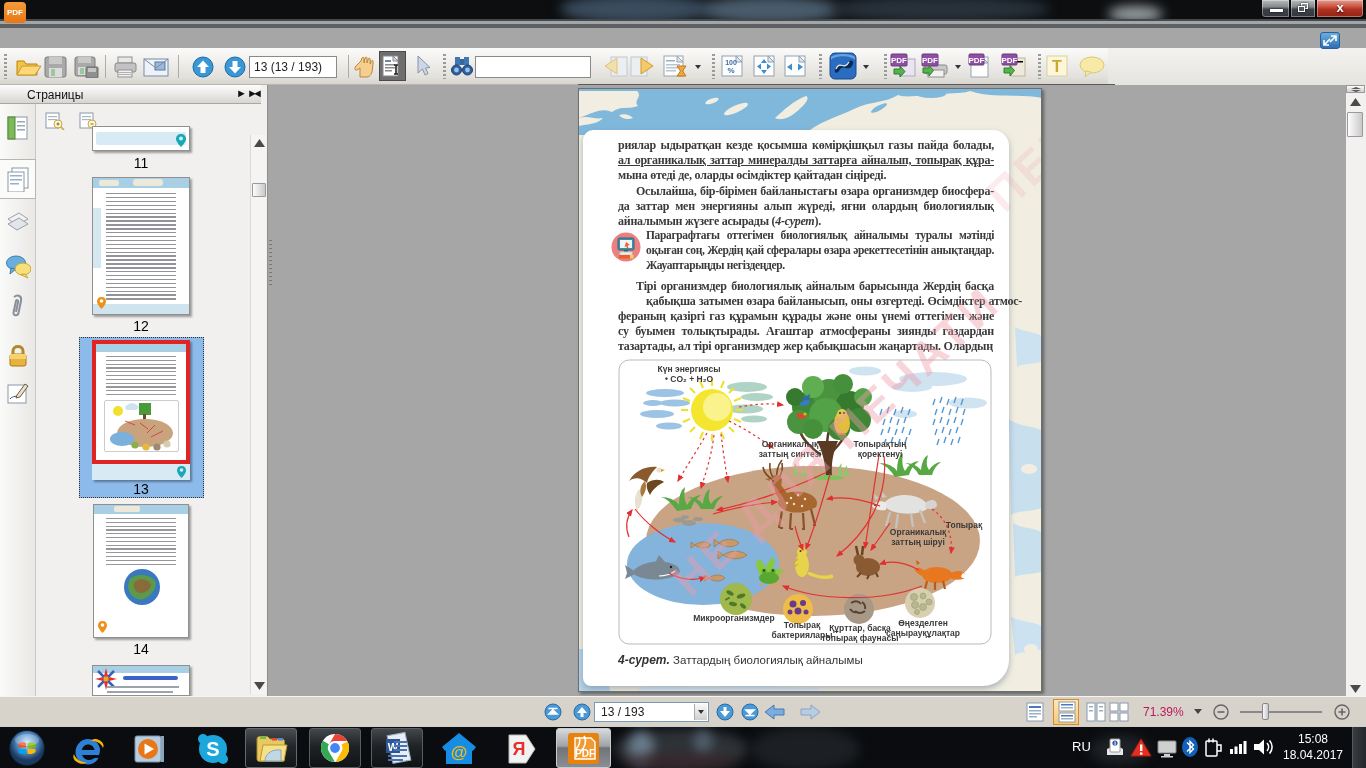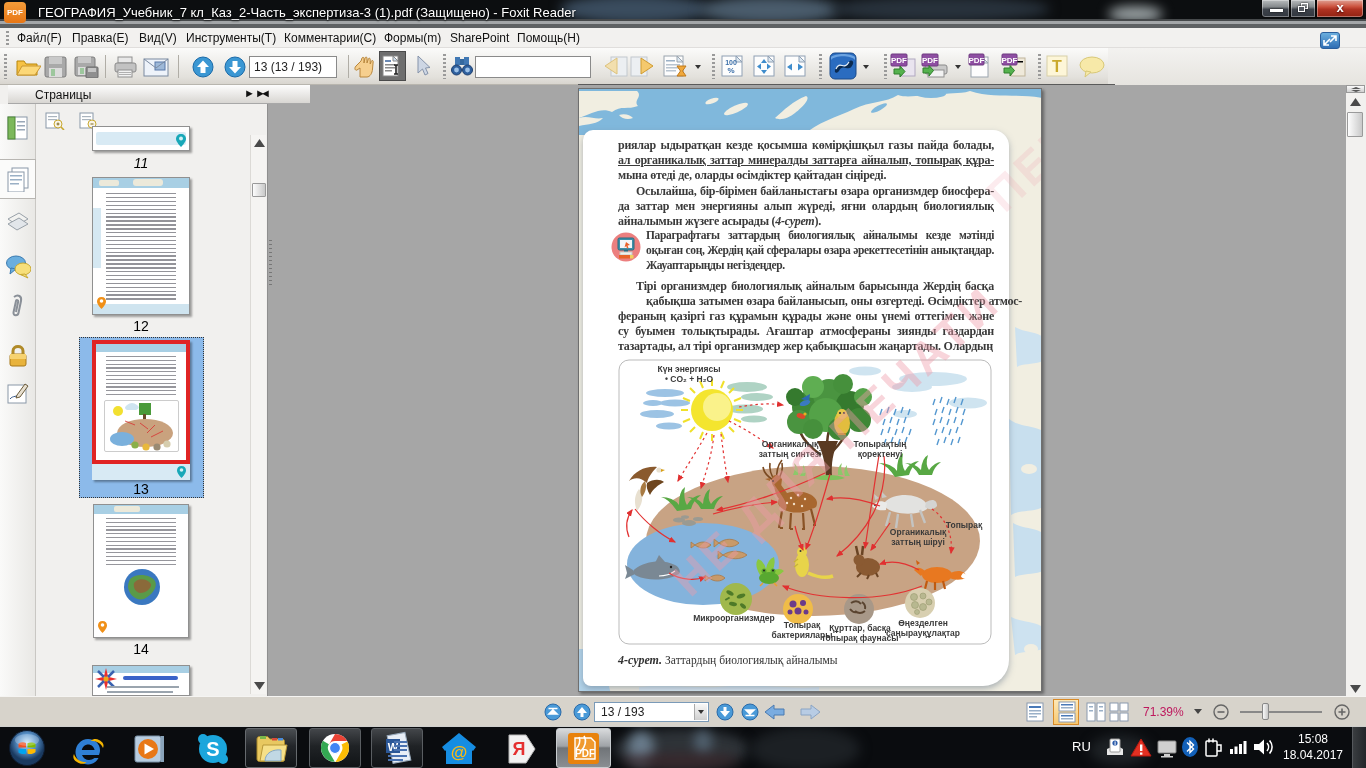--- a/index.html
+++ b/index.html
@@ -42,21 +42,21 @@
   .pagefield { left:249px; top:8px; width:88px; height:22px; background:#fff; border:1px solid #8a8a8a;
     font-size:12px; line-height:20px; padding-left:4px; color:#222; }
   .searchfield { left:475px; top:8px; width:116px; height:22px; background:#fff; border:1px solid #8a8a8a; }
   .dd { position:absolute; top:17px; width:0; height:0; border-left:3.5px solid transparent; border-right:3.5px solid transparent; border-top:4px solid #333; }
 
   
   #tline { left:578px; top:84px; width:537px; height:1px; background:#5a5a5a; }
 
   
   #lpanel { left:0; top:85px; width:268px; height:611px; background:#f1f0ee; border-right:1px solid #8f8f8f; }
-  #lphead { left:8px; top:0; width:302px; height:19px;
+  #lphead { left:0; top:0; width:261px; height:19px;
     background:linear-gradient(#fdfdfd,#d8d6d2); border-bottom:1px solid #a8a8a8; font-size:12px; color:#111; }
   #iconstrip { left:0; top:19px; width:36px; height:592px; background:linear-gradient(90deg,#fafaf9,#e9e8e5); border-right:1px solid #c9c7c3; }
   .sicon { position:absolute; left:5px; width:26px; height:26px; }
   #thumbarea { left:37px; top:19px; width:213px; height:592px; background:#f1f0ee; }
   
   #pscroll { left:250px; top:50px; width:16px; height:559px; background:#f5f4f2; border-left:1px solid #dcdad6; }
 
   .thumb { position:absolute; background:#fff; border:1px solid #909090; box-shadow:2px 2px 2px rgba(0,0,0,.35); }
   .tnum { position:absolute; font-size:14px; color:#000; width:98px; text-align:center; }
   #t12text { position:absolute; left:13px; top:15px; width:70px; height:108px;
@@ -88,43 +88,31 @@
 <body>
 <div id="root">
   <div class="abs" id="titlebar"></div>
   <div class="abs" id="tbdark">
     <div class="blotch" style="left:560px;top:-6px;width:150px;height:30px;background:#3a4c5e;"></div>
     <div class="blotch" style="left:700px;top:-4px;width:140px;height:28px;background:#4a5c6c;"></div>
     <div class="blotch" style="left:830px;top:-4px;width:220px;height:26px;background:#28323c;"></div>
     <div class="blotch" style="left:1108px;top:6px;width:55px;height:16px;background:#9aa2a4;"></div>
   </div>
   <div class="abs" id="pdficon">PDF</div>
-  <div class="abs" id="title">ГЕОГРАФИЯ_Учебник_7 кл_Каз_2-Часть_экспертиза-3 (1).pdf (Защищено) - Foxit Reader</div>
   <div class="abs" id="winbtns">
     <div class="wbtn min">
         <span class="wg" style="left:8px;top:9px;width:13px;height:3px;background:#fff;box-shadow:0 0 2px #000;"></span>
       </div>
     <div class="wbtn max">
         <span class="wg" style="left:10px;top:2.5px;width:7px;height:6px;border:1.5px solid #fff;background:transparent;box-shadow:0 0 2px #000;"></span>
         <span class="wg" style="left:7px;top:5.5px;width:7px;height:6px;border:1.5px solid #fff;background:#555a62;box-shadow:0 0 2px #000;"></span>
       </div>
     <div class="wbtn cls" style="color:#fff;font-size:13px;font-weight:bold;text-align:center;line-height:16px;text-shadow:0 1px 2px #400;">x</div>
   </div>
 
-  <div class="abs" id="menubar">
-    <span style="position:absolute;left:6px;top:3px;width:3px;height:14px;background:repeating-linear-gradient(#9a9a9a 0 2px, transparent 2px 4px);"></span>
-    <span class="mitem" style="left:17px;">Файл(F)</span>
-    <span class="mitem" style="left:72px;">Правка(Е)</span>
-    <span class="mitem" style="left:139px;">Вид(V)</span>
-    <span class="mitem" style="left:186px;">Инструменты(Т)</span>
-    <span class="mitem" style="left:284px;">Комментарии(С)</span>
-    <span class="mitem" style="left:384px;">Формы(m)</span>
-    <span class="mitem" style="left:450px;">SharePoint</span>
-    <span class="mitem" style="left:517px;">Помощь(Н)</span>
-  </div>
 
   <div class="abs" id="toolbar">
     <div class="grip" style="left:4px;"></div>
 
     <svg class="ticon" style="left:15px;top:8px;" width="26" height="22">
         <path d="M2 19 L2 5 L9 5 L11 8 L22 8 L22 19 Z" fill="#f7c244" stroke="#b8860b"></path>
         <path d="M2 19 L7 10 L26 10 L20 19 Z" fill="#fcd878" stroke="#c89632"></path>
       </svg>
 
     <svg class="ticon" style="position:absolute;left:44px;top:8px;" width="23" height="22">
@@ -375,21 +363,21 @@
           <path d="M16 15 l3 3" stroke="#c8a830" stroke-width="1.6"></path>
         </svg>
 
       <div class="thumb" style="left:55px;top:22px;width:98px;height:25px;">
         <div style="position:absolute;left:3px;top:5px;width:90px;height:13px;background:#d8eaf4;border-radius:2px;"></div>
         <svg style="position:absolute;left:82px;top:6px;" width="12" height="15">
             <path d="M6 1 C9 1 11 3 11 6 C11 9 6 14 6 14 C6 14 1 9 1 6 C1 3 3 1 6 1 Z" fill="#18a8b8"></path>
             <circle cx="6" cy="5.5" r="2" fill="#d0f0f4"></circle>
           </svg>
       </div>
-      <div class="tnum" style="left:55px;top:51px;font-style:italic;">11</div>
+      <div class="tnum" style="left:55px;top:51px;">11</div>
 
       <div class="thumb" style="left:55px;top:73px;width:98px;height:138px;">
         <div style="position:absolute;left:0;top:0;width:96px;height:10px;background:#a8cfe4;"></div>
         <div style="position:absolute;left:6px;top:2px;width:20px;height:6px;background:#ece9da;border-radius:2px;"></div>
         <div style="position:absolute;left:40px;top:1px;width:30px;height:7px;background:#ece9da;border-radius:3px;"></div>
         <div style="position:absolute;left:0;top:126px;width:96px;height:10px;background:#cfe4ef;"></div>
         <div style="position:absolute;left:0;top:30px;width:8px;height:60px;background:#d5e8f2;"></div>
         <div id="t12text"></div>
         <svg style="position:absolute;left:3px;top:118px;" width="11" height="14">
             <path d="M5.5 1 C8.5 1 10 3 10 5.5 C10 8.5 5.5 13 5.5 13 C5.5 13 1 8.5 1 5.5 C1 3 2.5 1 5.5 1 Z" fill="#f09018"></path>
@@ -492,41 +480,41 @@
     </svg>
     <div style="position:absolute;left:4px;top:41px;width:426px;height:556px;background:#fff;border-radius:10px 16px 26px 8px;box-shadow:0 3px 6px rgba(100,115,135,.5);"></div>
 
     <div id="textblock">
       <div class="tl j" style="top:49px;">риялар ыдыратқан кезде қосымша көмірқішқыл газы пайда болады,</div>
       <div class="tl j" style="top:64px;text-decoration:underline;">ал органикалық заттар минералды заттарға айналып, топырақ құра-</div>
       <div class="tl" style="top:79px;">мына өтеді де, оларды өсімдіктер қайтадан сіңіреді.</div>
       <div class="tl j ind" style="top:95px;">Осылайша, бір-бірімен байланыстағы өзара организмдер биосфера-</div>
       <div class="tl j" style="top:110px;">да заттар мен энергияны алып жүреді, яғни олардың биологиялық</div>
       <div class="tl" style="top:125px;">айналымын жүзеге асырады (<i>4-сурет</i>).</div>
-      <div class="tl j task" style="top:140px;">Параграфтағы заттардың биологиялық айналымы кезде мәтінді</div>
+      <div class="tl j task" style="top:140px;">Параграфтағы оттегімен биологиялық айналымы туралы мәтінді</div>
       <div class="tl j task" style="top:155px;">оқыған соң, Жердің қай сфералары өзара әрекеттесетінін анықтаңдар.</div>
       <div class="tl task" style="top:170px;">Жауаптарыңды негіздеңдер.</div>
       <div class="tl j ind" style="top:190px;">Тірі организмдер биологиялық айналым барысында Жердің басқа</div>
       <div class="tl j" style="top:205px;margin-left:28px;">қабықша затымен өзара байланысып, оны өзгертеді. Өсімдіктер атмос-</div>
       <div class="tl j" style="top:220px;">фераның қазіргі газ құрамын құрады және оны үнемі оттегімен және</div>
       <div class="tl j" style="top:235px;">су буымен толықтырады. Ағаштар атмосфераны зиянды газдардан</div>
       <div class="tl" style="top:250px;">тазартады, ал тірі организмдер жер қабықшасын жаңартады. Олардың</div>
     </div>
 
     <svg style="position:absolute;left:32px;top:143px;" width="30" height="30">
       <circle cx="15" cy="15" r="14.5" fill="#ec7f7f"></circle>
       <rect x="7" y="6" width="16" height="12" rx="1.5" fill="#3e8fa8" stroke="#2a6a80"></rect>
       <rect x="9" y="8" width="12" height="8" fill="#f2f6f8"></rect>
       <path d="M15 10 L19 13 L16.5 13.5 L17.5 16 L16 16.5 L15.2 14 L13.5 15.5 Z" fill="#e8622a"></path>
       <rect x="13" y="18" width="4" height="2" fill="#2a6a80"></rect>
       <rect x="9" y="20" width="12" height="3" fill="#f0f0ee" stroke="#c8c8c4"></rect>
       <rect x="8" y="23" width="11" height="3.5" fill="#e8622a"></rect>
       <rect x="19" y="23" width="3.5" height="3.5" fill="#f0d060"></rect>
     </svg>
-    <div style="position:absolute;left:39px;top:564px;font-family:Liberation Serif, serif;font-size:12px;color:#333;"><i><b>4-сурет.</b></i> <span style="font-size:11.5px;">Заттардың биологиялық айналымы</span></div>
+    <div style="position:absolute;left:39px;top:564px;font-family:Liberation Sans, sans-serif;font-size:12px;color:#333;"><i><b>4-сурет.</b></i> <span style="font-size:11.5px;">Заттардың биологиялық айналымы</span></div>
     <svg id="fig" style="position:absolute;left:38px;top:270px;" width="376" height="286">
       <defs>
         <marker id="ah" markerWidth="7" markerHeight="7" refX="5" refY="2.5" orient="auto">
             <path d="M0 0 L6 2.5 L0 5 Z" fill="#e03030"></path>
           </marker>
       </defs>
       <rect x="2" y="1" width="372" height="284" rx="10" fill="#fff" stroke="#bbb"></rect>
 
       <g fill="#9cc3e4">
         <ellipse cx="48" cy="34" rx="19" ry="4"></ellipse>

